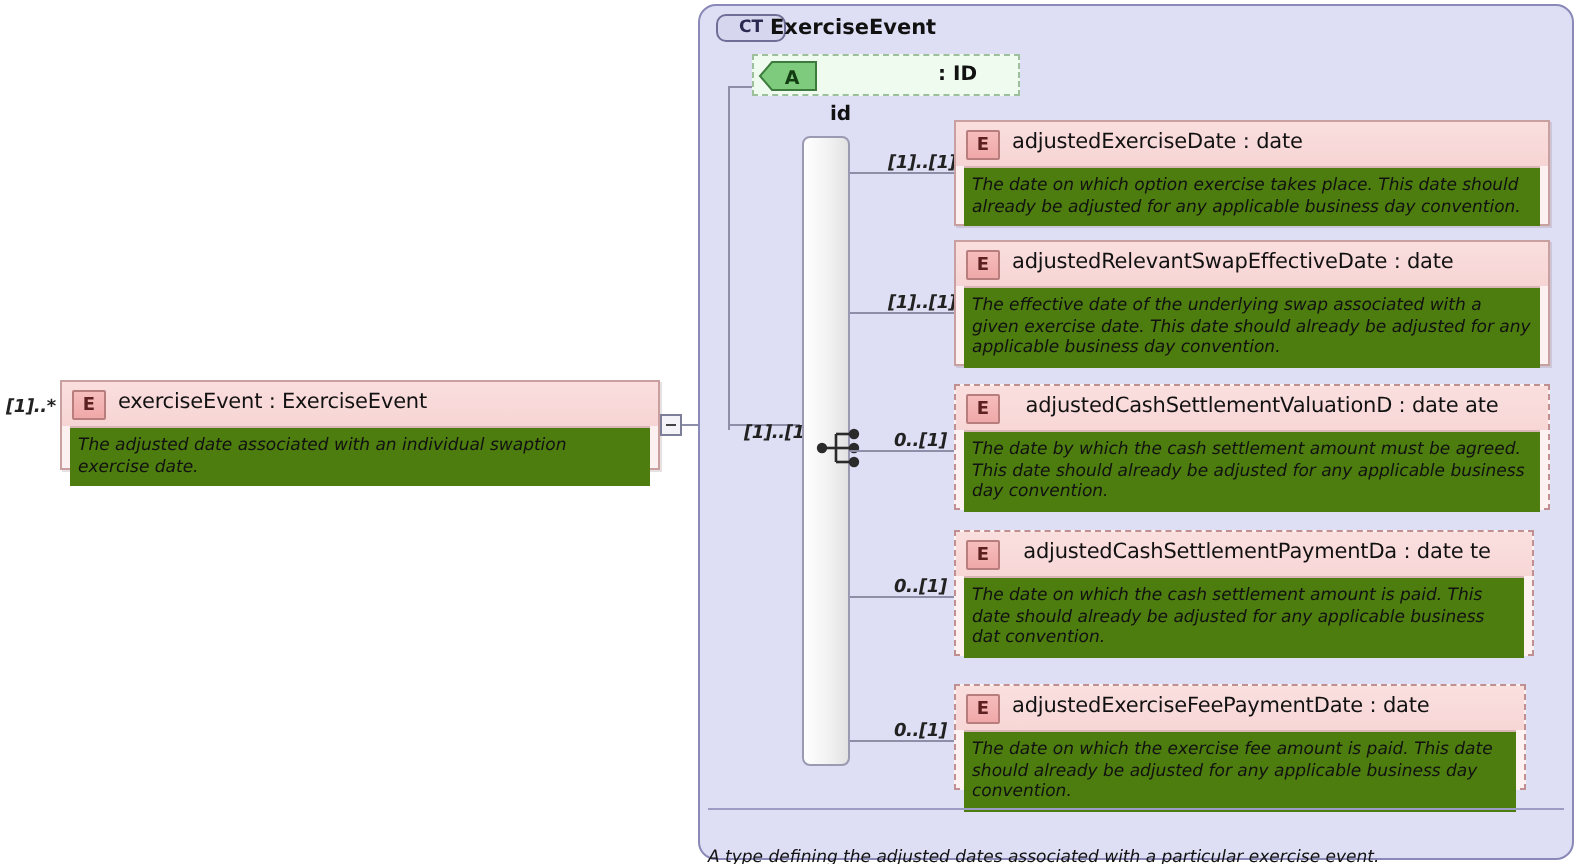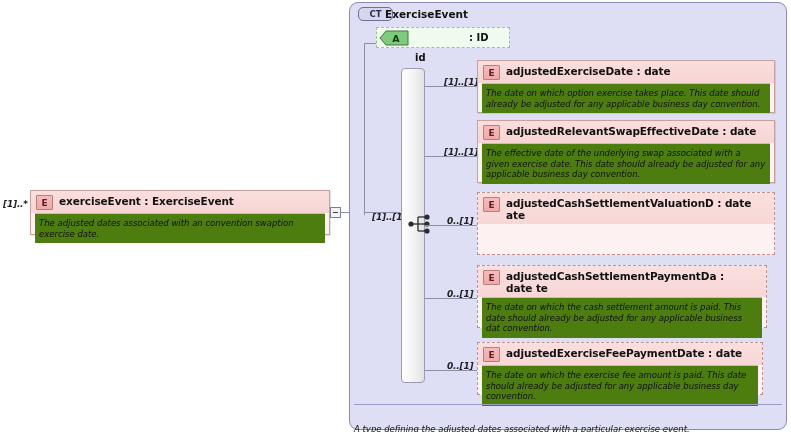--- a/index.html
+++ b/index.html
@@ -72,25 +72,26 @@
     border-radius:1px;
     font-size:9px;
     font-weight:bold;
     color:#5d2020;
     text-align:center;
     line-height:14px;
     box-sizing:border-box;
   }
   .el-title{
     font-size:10.5px;
-    font-weight:bold;
+    font-weight:normal;
     color:#111;
     line-height:12px;
     letter-spacing:-0.1px;
     word-break:break-word;
+    text-align:center;
   }
   .elbox .desc{
     background:#4d7c0f;
     border-top:1px solid #d9b6b6;
     margin:0 4px 4px 4px;
     padding:4px 4px 4px 4px;
     font-size:8.5px;
     font-style:italic;
     line-height:10.5px;
     color:#111;
@@ -179,21 +180,21 @@
 
 <div class="canvas">
 
   <div class="card" style="left:3px;top:199px;">[1]..*</div>
 
   <div class="elbox" style="left:30px;top:190px;width:300px;height:45px;">
     <div class="hdr">
       <div class="badge-e">E</div>
       <div class="el-title">exerciseEvent : ExerciseEvent</div>
     </div>
-    <div class="desc">The adjusted dates associated with an convention swaption exercise date.</div>
+    <div class="desc">The adjusted date associated with an individual swaption exercise date.</div>
   </div>
 
   <div class="hline" style="left:330px;top:212px;width:11px;"></div>
   <div class="expander" style="left:330px;top:207px;"></div>
   <div class="hline" style="left:341px;top:212px;width:32px;"></div>
 
   <div class="ctbox" style="left:349px;top:2px;width:438px;height:428px;"></div>
 
   <div class="ct-badge" style="left:358px;top:7px;">CT</div>
   <div class="ct-title" style="left:385px;top:7px;">ExerciseEvent</div>
@@ -254,20 +255,21 @@
     </div>
     <div class="desc">The effective date of the underlying swap associated with a given exercise date. This date should already be adjusted for any applicable business day convention.</div>
   </div>
 
   <div class="card" style="left:447px;top:216px;">0..[1]</div>
   <div class="elbox dashed" style="left:477px;top:192px;width:298px;height:63px;">
     <div class="hdr">
       <div class="badge-e">E</div>
       <div class="el-title" style="width:250px;">adjustedCashSettlementValuationD : date ate</div>
     </div>
+    <div class="desc">The date by which the cash settlement amount must be agreed. This date should already be adjusted for any applicable business day convention.</div>
   </div>
 
   <div class="card" style="left:447px;top:289px;">0..[1]</div>
   <div class="elbox dashed" style="left:477px;top:265px;width:290px;height:63px;">
     <div class="hdr">
       <div class="badge-e">E</div>
       <div class="el-title" style="width:245px;">adjustedCashSettlementPaymentDa : date te</div>
     </div>
     <div class="desc">The date on which the cash settlement amount is paid. This date should already be adjusted for any applicable business dat convention.</div>
   </div>

